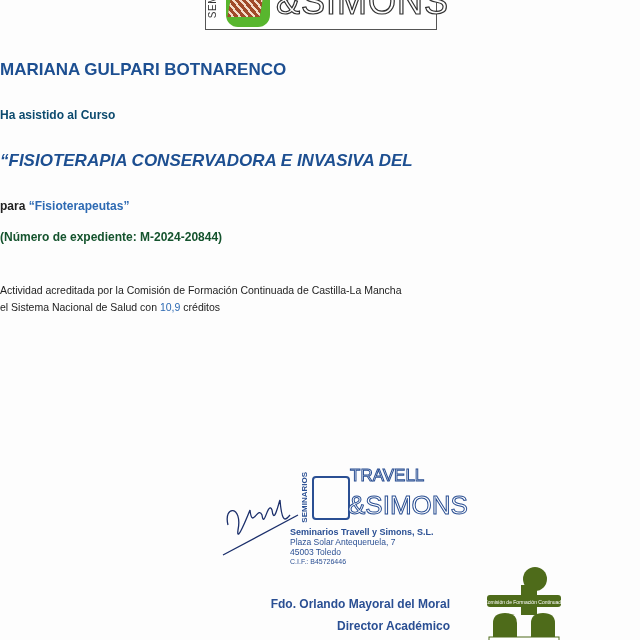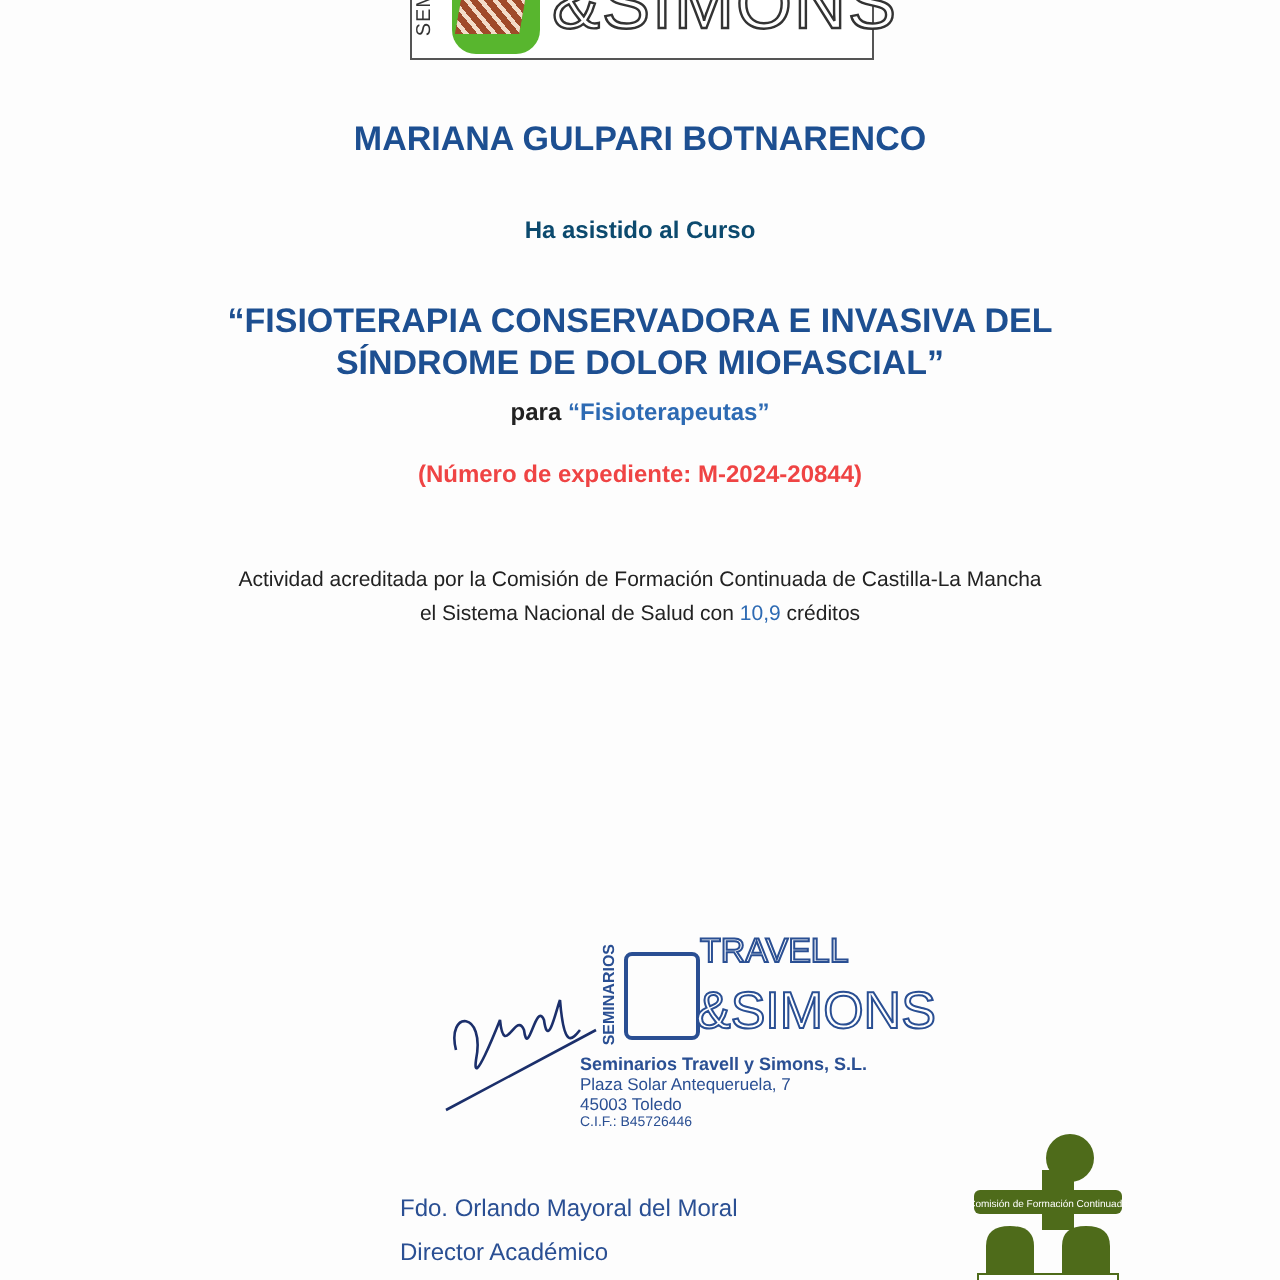--- a/index.html
+++ b/index.html
@@ -1,62 +1,61 @@
 <!DOCTYPE html>
 <html><head>
 <meta charset="utf-8">
 <style>
   html, body { margin:0; padding:0; }
   body { width:640px; height:640px; background:#fdfdfd; position:relative; overflow:hidden;
          font-family:"Liberation Sans", sans-serif; }
   .abs { position:absolute; }
-  .center { left:0; width:640px; text-align:center; }
+  .center { left:0; width:640px; text-align:left; }
   .top-logo { left:205px; top:-8px; width:232px; height:38px; border:1px solid #555; background:#fff; box-sizing:border-box; }
   .top-logo .sem { position:absolute; left:1px; top:2px; font-size:10px; color:#333; writing-mode:vertical-rl; transform:rotate(180deg); letter-spacing:0.5px; }
   .top-logo .badge { position:absolute; left:20px; top:-4px; width:44px; height:38px; background:#58b62e; border-radius:0 0 12px 12px; }
   .top-logo .badge .inner { position:absolute; left:4px; top:0; width:32px; height:28px; background:#a04a2a;
      background-image:repeating-linear-gradient(45deg,#a04a2a 0 3px,#f3dcc9 3px 5px); transform:skewX(-10deg); }
   .top-logo .word { position:absolute; left:70px; top:-12px; font-size:36px; color:#fff; -webkit-text-stroke:1.2px #333; font-weight:normal; letter-spacing:1px; }
   .name { top:60px; font-size:17px; font-weight:bold; color:#1d4f91; }
   .attended { top:108px; font-size:12px; font-weight:bold; color:#0c4a6e; }
-  .course { top:150px; font-size:17px; font-weight:bold; color:#1d4f91; line-height:21px; }
+  .course { top:150px; font-size:17px; font-weight:bold; color:#1d4f91; line-height:21px;font-style:italic; }
   .para { top:199px; font-size:12px; font-weight:bold; color:#222; }
   .para .blue { color:#2d6ab3; }
-  .exp { top:230px; font-size:12px; font-weight:bold; color:#ef4444; }
+  .exp { top:230px; font-size:12px; font-weight:bold; color:#14532d; }
   .accr { top:282px; font-size:10.5px; font-weight:normal; color:#222; line-height:17px; }
   .accr .blue { color:#2d6ab3; }
   .stamp { left:300px; top:470px; width:160px; height:60px; }
   .stamp .sem { position:absolute; left:0; top:2px; font-size:8px; font-weight:bold; color:#2a4f93; writing-mode:vertical-rl; transform:rotate(180deg); }
   .stamp .box { position:absolute; left:12px; top:6px; width:34px; height:40px; border:2px solid #2a4f93; border-radius:4px; }
   .stamp .t1 { position:absolute; left:50px; top:-4px; font-size:17px; color:#fff; -webkit-text-stroke:1px #2a4f93; }
   .stamp .t2 { position:absolute; left:48px; top:20px; font-size:26px; color:#fff; -webkit-text-stroke:1px #2a4f93; }
   .addr { left:290px; top:527px; width:160px; text-align:left; color:#2a4f93; font-size:8.5px; line-height:10px; }
   .addr .b { font-weight:bold; font-size:9px; }
   .addr .tiny { font-size:7px; }
   .sig { left:218px; top:485px; width:90px; height:80px; }
-  .signer { left:200px; width:250px; text-align:left; font-size:12px; font-weight:normal; color:#2a4f93; }
+  .signer { left:200px; width:250px; text-align:right; font-size:12px; font-weight:bold; color:#2a4f93; }
   .cfc { left:485px; top:565px; width:80px; height:80px; }
 </style>
 </head>
 <body>
 
 <div class="abs top-logo">
   <span class="sem">SEM</span>
   <div class="badge">
       <div class="inner"></div>
     </div>
   <span class="word">&amp;SIMONS</span>
 </div>
 
 <div class="abs center name">MARIANA GULPARI BOTNARENCO</div>
 <div class="abs center attended">Ha asistido al Curso</div>
 
 <div class="abs center course">
   <div>“FISIOTERAPIA CONSERVADORA E INVASIVA DEL</div>
-  <div>SÍNDROME DE DOLOR MIOFASCIAL”</div>
 </div>
 
 <div class="abs center para">
   <span>para</span>
   <span class="blue">“Fisioterapeutas”</span>
 </div>
 
 <div class="abs center exp">(Número de expediente: M-2024-20844)</div>
 
 <div class="abs center accr">

